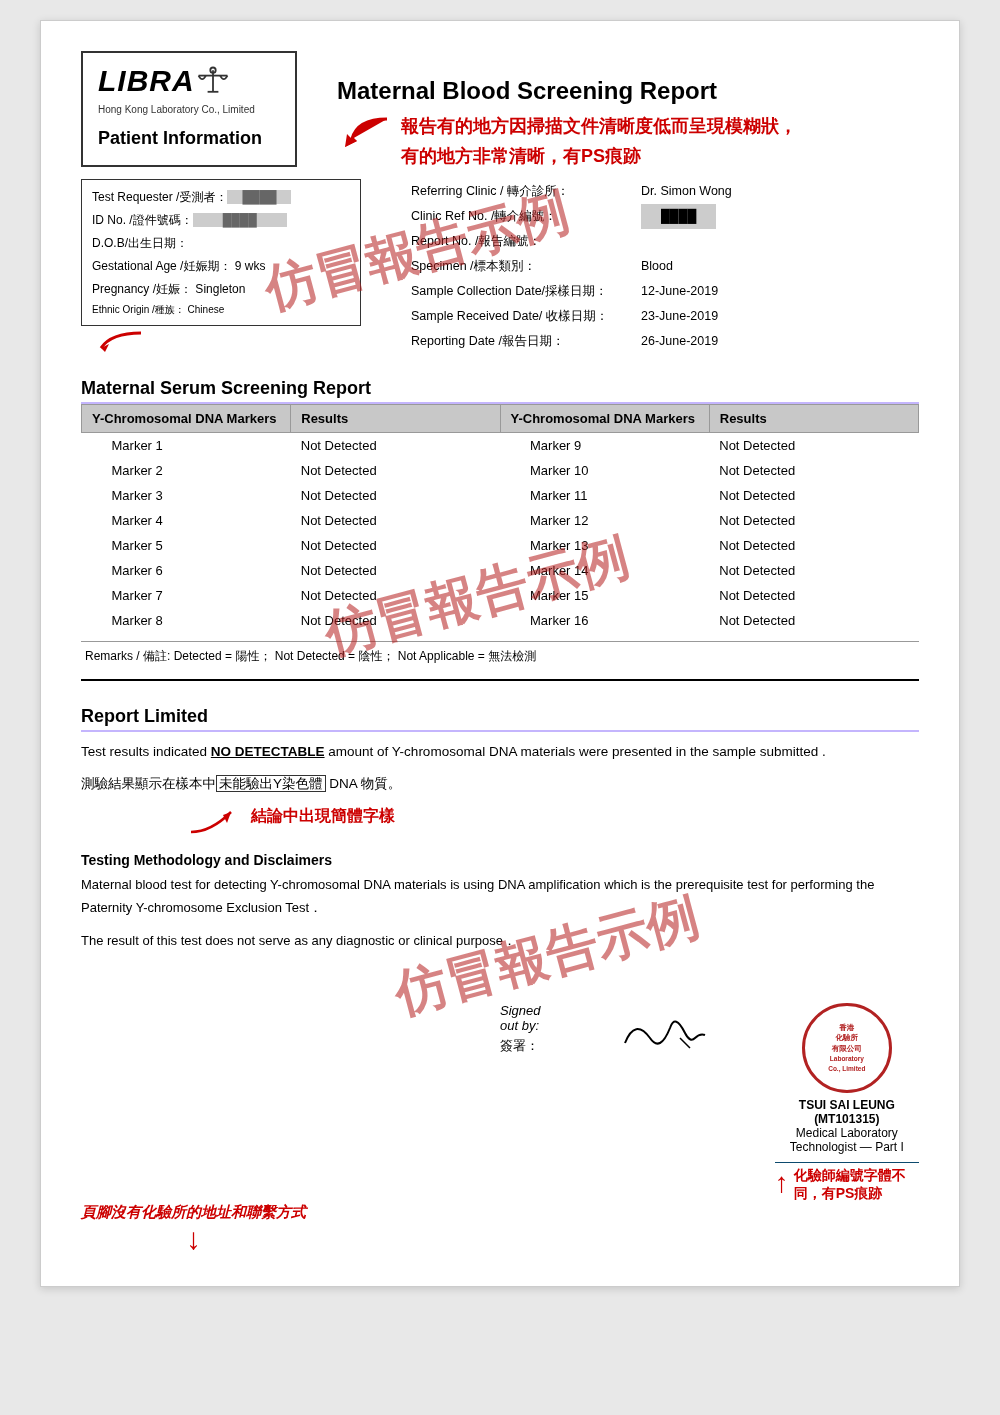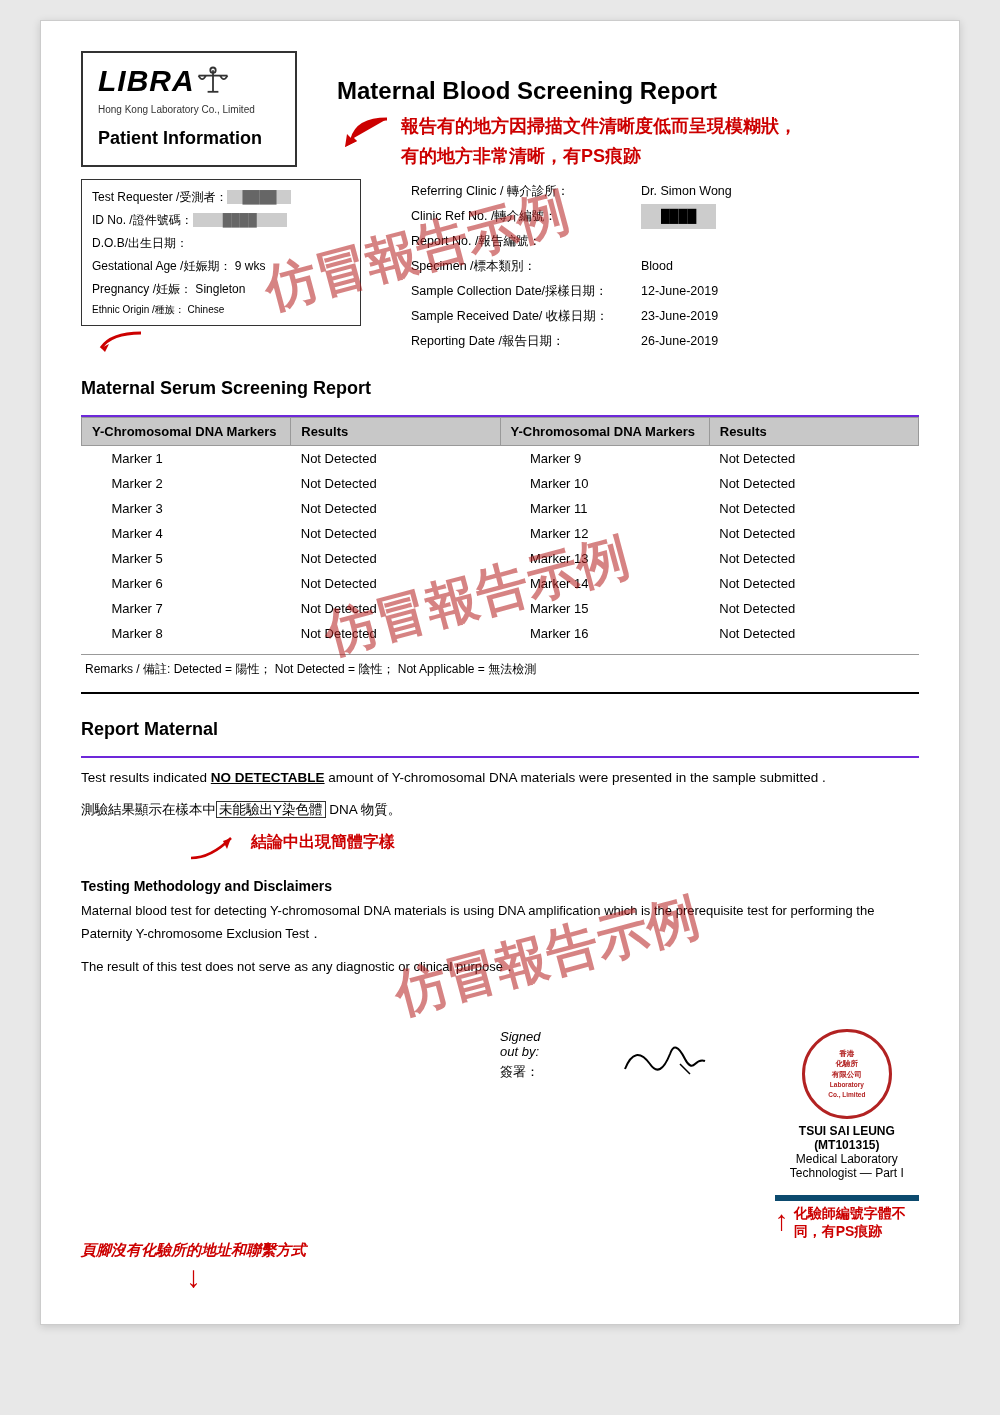--- a/index.html
+++ b/index.html
@@ -129,22 +129,22 @@
       font-family: 'SimHei', Arial, sans-serif;
     }
     .watermark-1 { top: 195px; left: 220px; }
     .watermark-2 { top: 540px; left: 280px; }
     .watermark-3 { top: 900px; left: 350px; }
 
     
     .section-title {
       font-size: 18px;
       font-weight: bold;
-      border-bottom: 2px solid #6d28d9;
-      padding-bottom: 16px;
+      border-bottom: 2px solid #c4b5fd;
+      padding-bottom: 3px;
       margin-bottom: 0;
       margin-top: 8px;
     }
 
     table.markers-table {
       width: 100%;
       border-collapse: collapse;
       font-size: 13px;
     }
     table.markers-table th {
@@ -259,22 +259,22 @@
     }
     .signatory-name {
       font-size: 12px;
       font-weight: bold;
       text-align: center;
       margin-top: 5px;
     }
     .signatory-title {
       font-size: 12px;
       text-align: center;
-      border-bottom: 6px solid #0c4a6e;
-      padding-bottom: 15px;
+      border-bottom: 1px solid #0c4a6e;
+      padding-bottom: 8px;
     }
 
     
     .bottom-annotations {
       display: flex;
       justify-content: flex-start;
       font-style: italic;
     }
     .bottom-left-annotation {
       color: #cc0000;
@@ -463,21 +463,21 @@
         <td>Not Detected</td>
       </tr>
       </tbody>
   </table>
 
   <div class="remarks-row">Remarks /  備註: Detected =   陽性；  Not Detected =  陰性；  Not Applicable =  無法檢測</div>
 
   <hr class="divider-line">
 
   <div class="section-summary">
-    <div class="section-title">Report Maternal</div>
+    <div class="section-title">Report Limited</div>
 
     <div class="summary-text">
       <span>Test results indicated </span><span class="no-detectable">NO DETECTABLE</span><span> amount of Y-chromosomal DNA materials were presented in the sample submitted .</span>
     </div>
 
     <div class="chinese-result">
       <span>測驗結果顯示在樣本中</span><span class="boxed">未能驗出Y染色體</span><span> DNA 物質。</span>
     </div>
 
     <div style="display:flex; align-items:center; margin-top:4px; margin-left:100px;">

